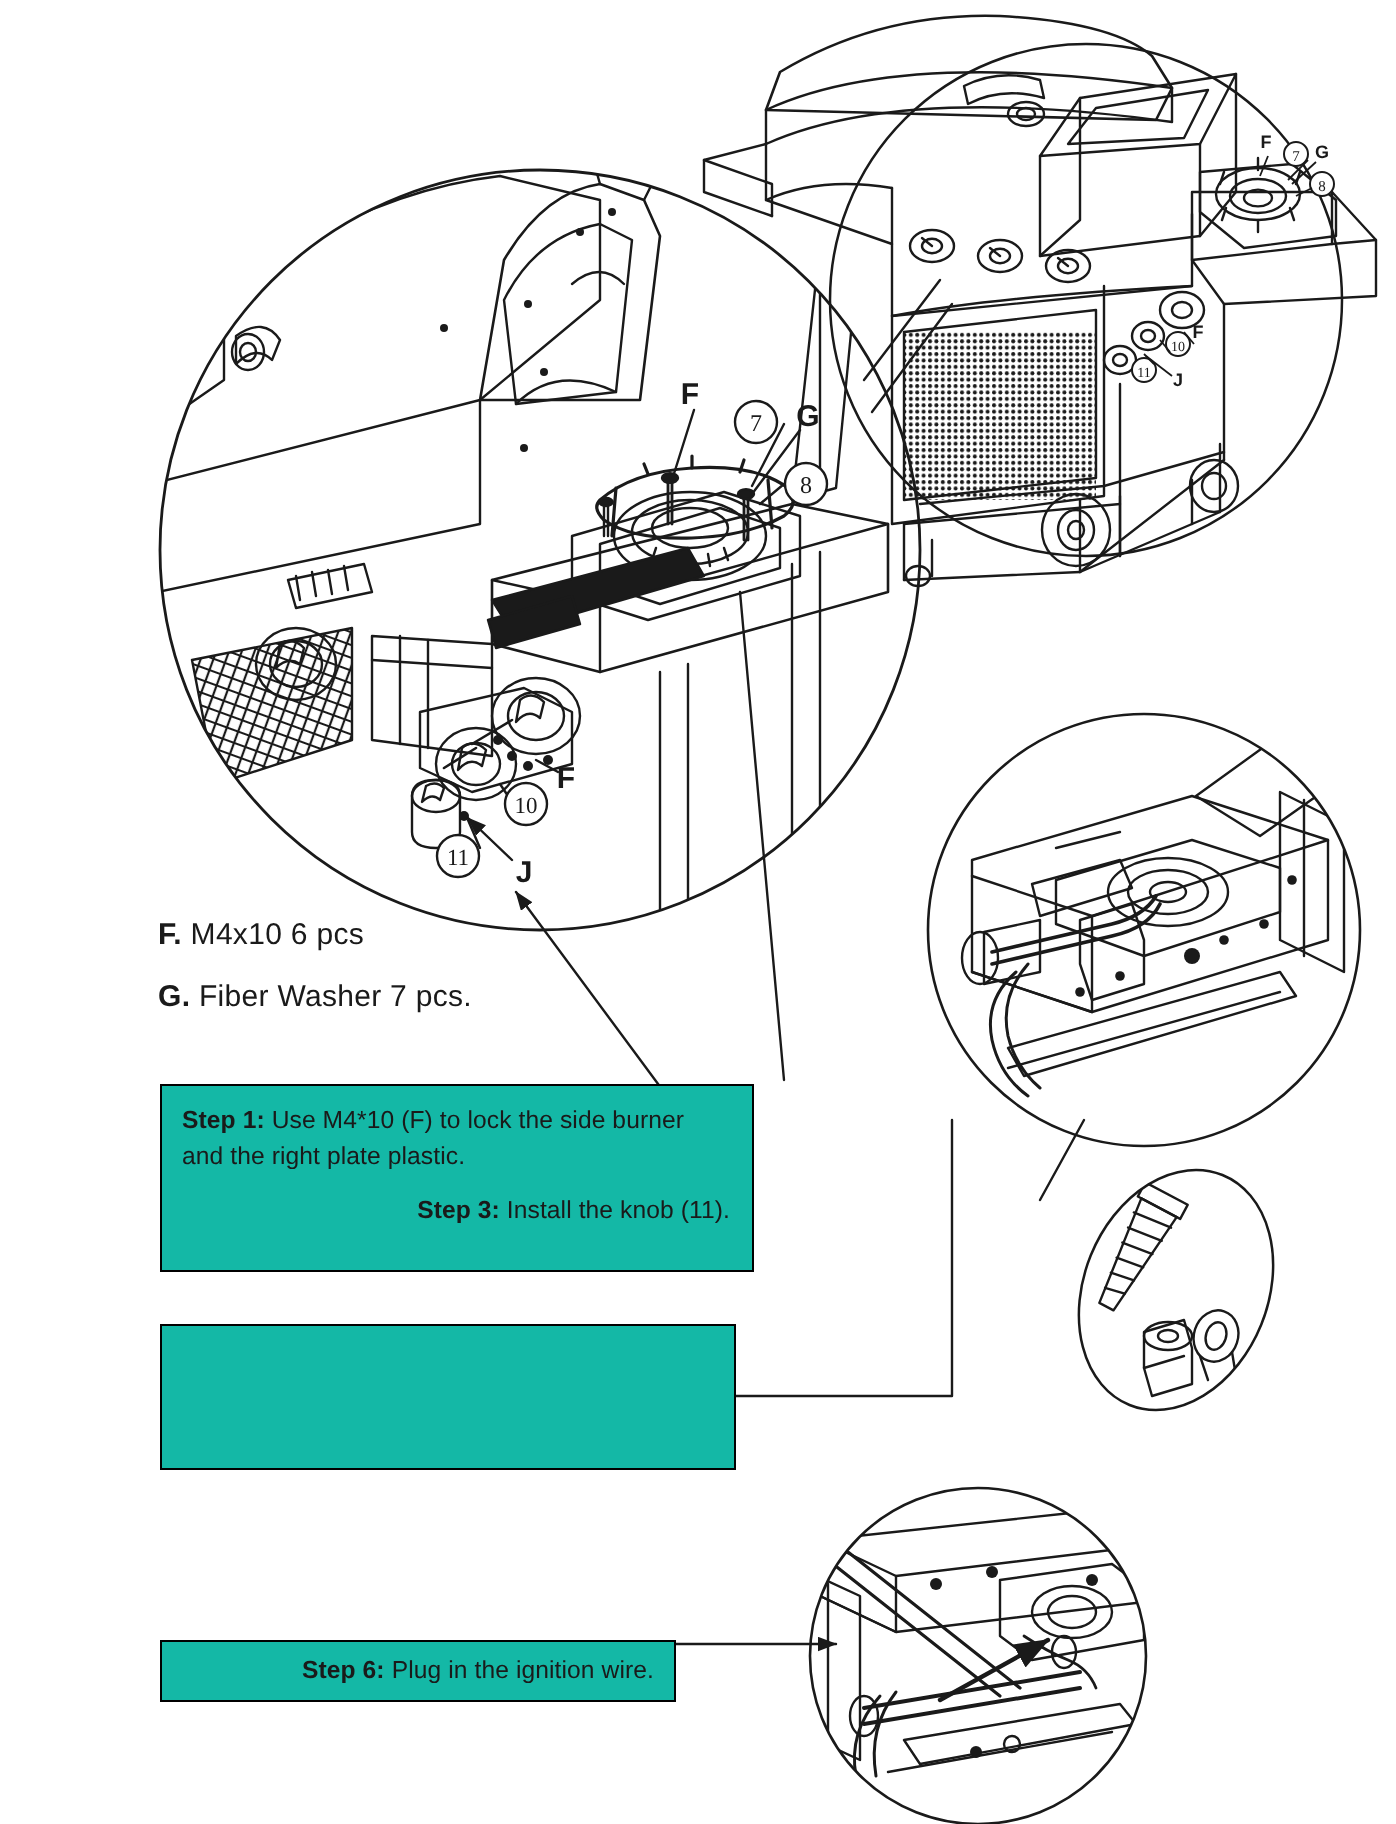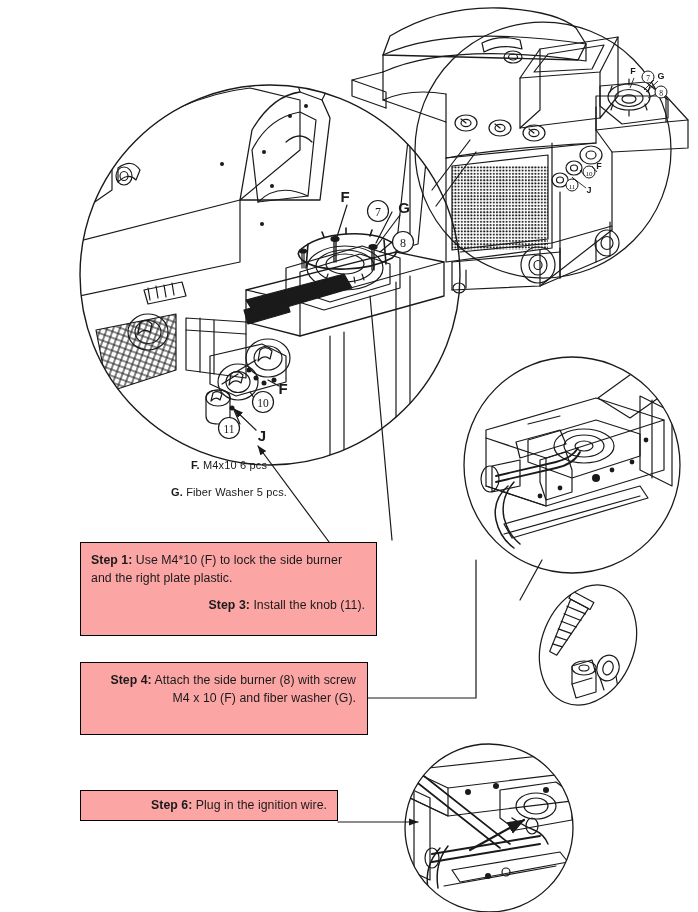--- a/index.html
+++ b/index.html
@@ -27,56 +27,55 @@
     height: 912px;
   }
   
   #parts-list {
     position: absolute;
     left: 79px;
     top: 460px;
     width: 300px;
   }
   .part-row {
-    font-size: 11px;
+    font-size: 15px;
     line-height: 1.0;
     margin-bottom: 15.5px;
     white-space: nowrap;
     letter-spacing: 0.15px;
-    text-align: center;
   }
   .part-code {
     font-weight: bold;
   }
   .part-desc {
     font-weight: normal;
   }
   
   .step-box {
     position: absolute;
     box-sizing: border-box;
     border: 1.3px solid #000;
-    background: #fca5a5;
+    background: #14b8a6;
     padding: 9px 11px 9px 10px;
   }
   #step-box-a {
     left: 80px;
     top: 542px;
     width: 297px;
     height: 94px;
   }
   #step-box-b {
     left: 80px;
     top: 662px;
     width: 288px;
     height: 73px;
   }
   #step-box-c {
     left: 80px;
-    top: 790px;
+    top: 820px;
     width: 258px;
     height: 31px;
     padding: 6px 10px;
   }
   .step-line {
     font-size: 12.3px;
     line-height: 17.5px;
     margin: 0 0 10px 0;
     letter-spacing: 0.05px;
   }
@@ -485,40 +484,36 @@
     </g>
   </svg>
 
   <div id="parts-list">
     <div class="part-row">
       <span class="part-code">F.</span>
       <span class="part-desc">M4x10  6 pcs</span>
     </div>
     <div class="part-row">
       <span class="part-code">G.</span>
-      <span class="part-desc">Fiber Washer 5 pcs.</span>
+      <span class="part-desc">Fiber Washer 7 pcs.</span>
     </div>
   </div>
 
   <div class="step-box" id="step-box-a">
     <p class="step-line">
       <span class="step-label">Step 1:</span>
       <span class="step-text">Use M4*10 (F) to lock the side burner and the right plate plastic.</span>
     </p>
     <p class="step-line">
       <span class="step-label">Step 3:</span>
       <span class="step-text">Install the knob (11).</span>
     </p>
   </div>
 
   <div class="step-box" id="step-box-b">
-    <p class="step-line">
-      <span class="step-label">Step 4:</span>
-      <span class="step-text">Attach the side burner (8) with screw M4 x 10 (F) and fiber washer (G).</span>
-    </p>
   </div>
 
   <div class="step-box" id="step-box-c">
     <p class="step-line">
       <span class="step-label">Step 6:</span>
       <span class="step-text">Plug in the ignition wire.</span>
     </p>
   </div>
 
 </div>

